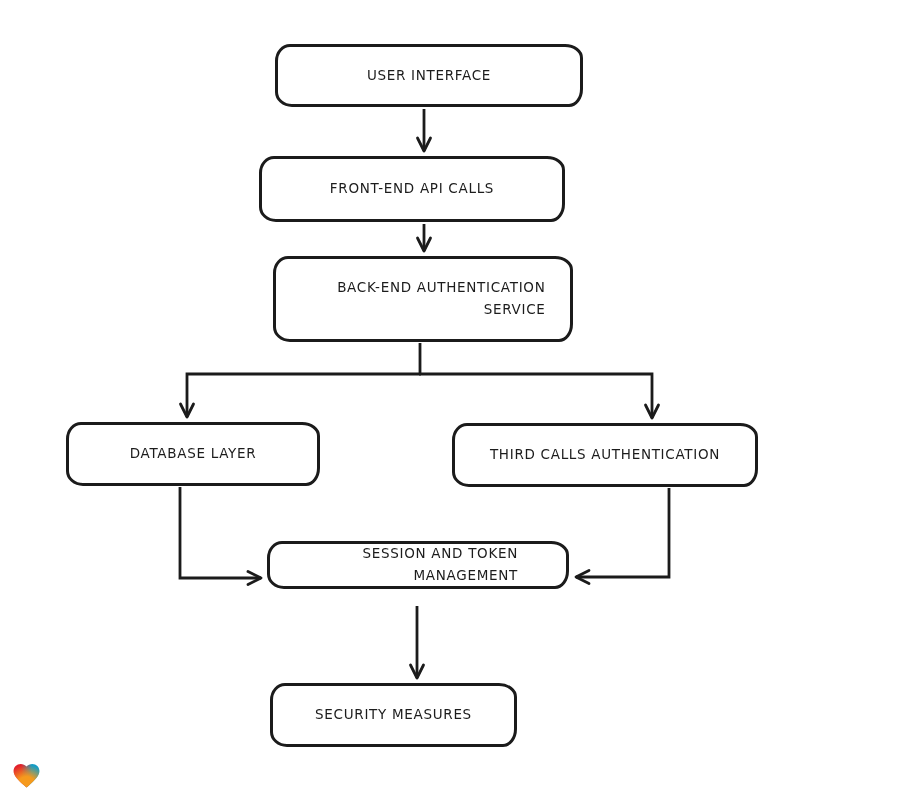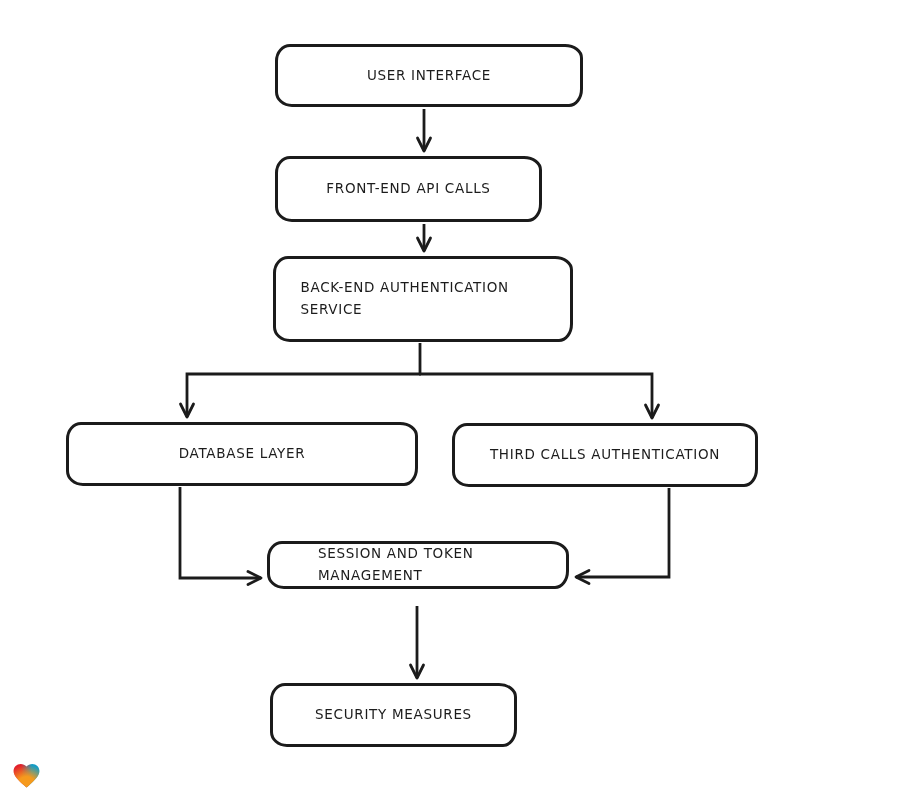--- a/index.html
+++ b/index.html
@@ -29,33 +29,33 @@
   }
   .node {
     position: absolute;
     box-sizing: border-box;
     background: #ffffff;
     border: 3px solid #1b1b1b;
     border-radius: 15px 18px 14px 17px / 17px 14px 18px 15px;
     display: flex;
     align-items: center;
     justify-content: center;
-    text-align: left;
+    text-align: right;
   }
   .node .label {
     color: #1c1c1c;
     font-size: 13.5px;
     letter-spacing: 0.7px;
     line-height: 1.6;
     padding: 0 10px;
   }
   .n-user-interface      { left: 275px; top: 44px;  width: 308px; height: 63px; }
-  .n-front-end-api       { left: 275px; top: 156px; width: 267px; height: 66px; }
+  .n-front-end-api       { left: 259px; top: 156px; width: 306px; height: 66px; }
   .n-back-end-auth       { left: 273px; top: 256px; width: 300px; height: 86px; }
-  .n-database-layer      { left: 66px;  top: 422px; width: 352px; height: 64px; }
+  .n-database-layer      { left: 66px;  top: 422px; width: 254px; height: 64px; }
   .n-third-party-auth    { left: 452px; top: 423px; width: 306px; height: 64px; }
   .n-session-token       { left: 267px; top: 541px; width: 302px; height: 48px; }
   .n-security-measures   { left: 270px; top: 683px; width: 247px; height: 64px; }
 
   .n-back-end-auth .label  { max-width: 245px; }
   .n-session-token .label  { max-width: 200px; }
 
   .logo {
     position: absolute;
     left: 11px;

